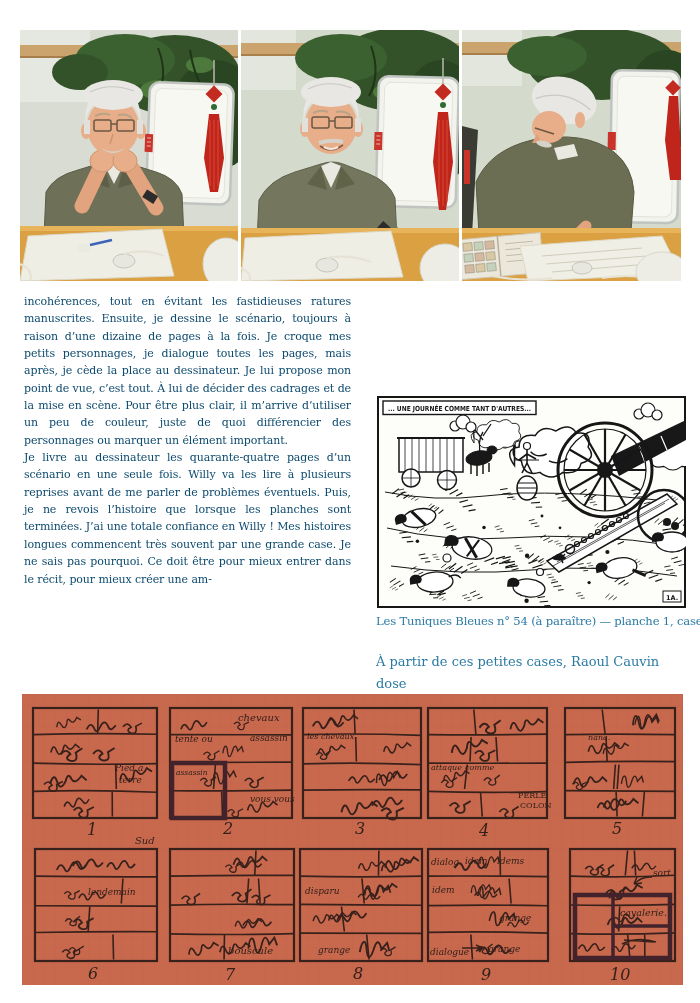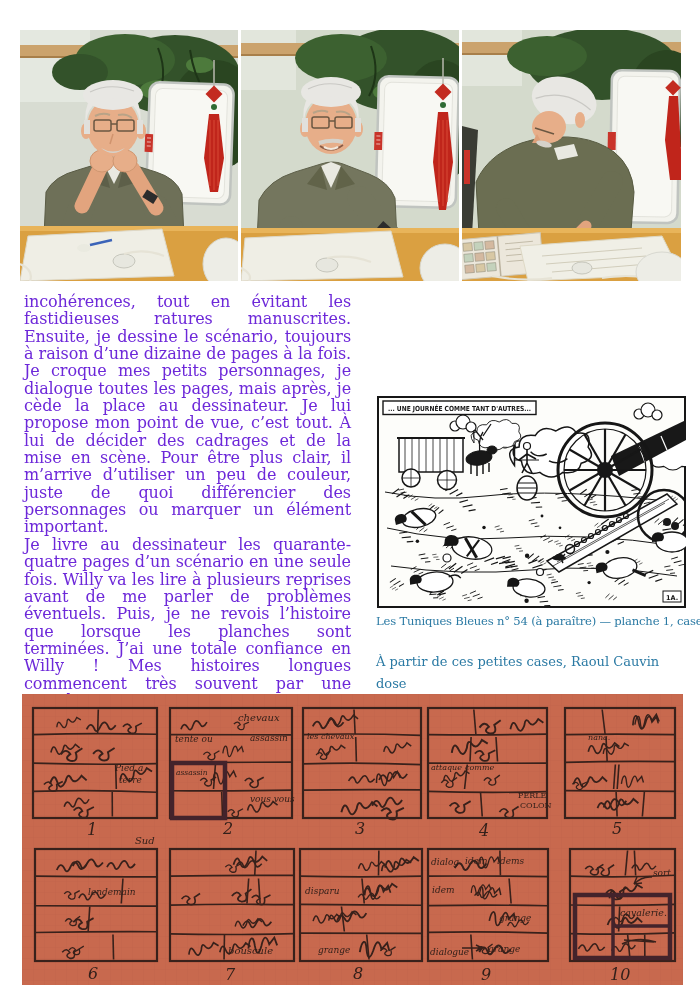--- a/index.html
+++ b/index.html
@@ -1,20 +1,20 @@
 <!DOCTYPE html>
 <html><head>
 <meta charset="utf-8">
 <style>
   html,body{margin:0;padding:0;background:#e9e9e9;}
   .page{position:relative;width:700px;height:1003px;background:#ffffff;overflow:hidden;
         font-family:"DejaVu Serif",serif;margin:0 auto;}
   .abs{position:absolute;}
   .photo{position:absolute;top:30px;width:218px;height:251px;}
-  .col{font-size:16px;line-height:17.35px;text-align:justify;color:#6d28d9;letter-spacing:-0.1px;}
+  .col{font-size:11px;line-height:17.35px;text-align:justify;color:#0c4a6e;letter-spacing:-0.1px;}
   .col p{margin:0;}
   .cap1{color:#2b7aa4;font-size:11.6px;letter-spacing:-0.2px;white-space:nowrap;}
   .cap2{color:#2b7aa4;font-size:13px;line-height:22px;}
   svg text.hand{font-family:"DejaVu Serif",serif;font-style:italic;fill:#33201a;}
   svg text.handcaps{font-family:"DejaVu Serif",serif;fill:#33201a;}
   svg text.comictxt{font-family:"DejaVu Sans",sans-serif;font-weight:bold;fill:#161616;}
 </style>
 </head>
 <body>
 

